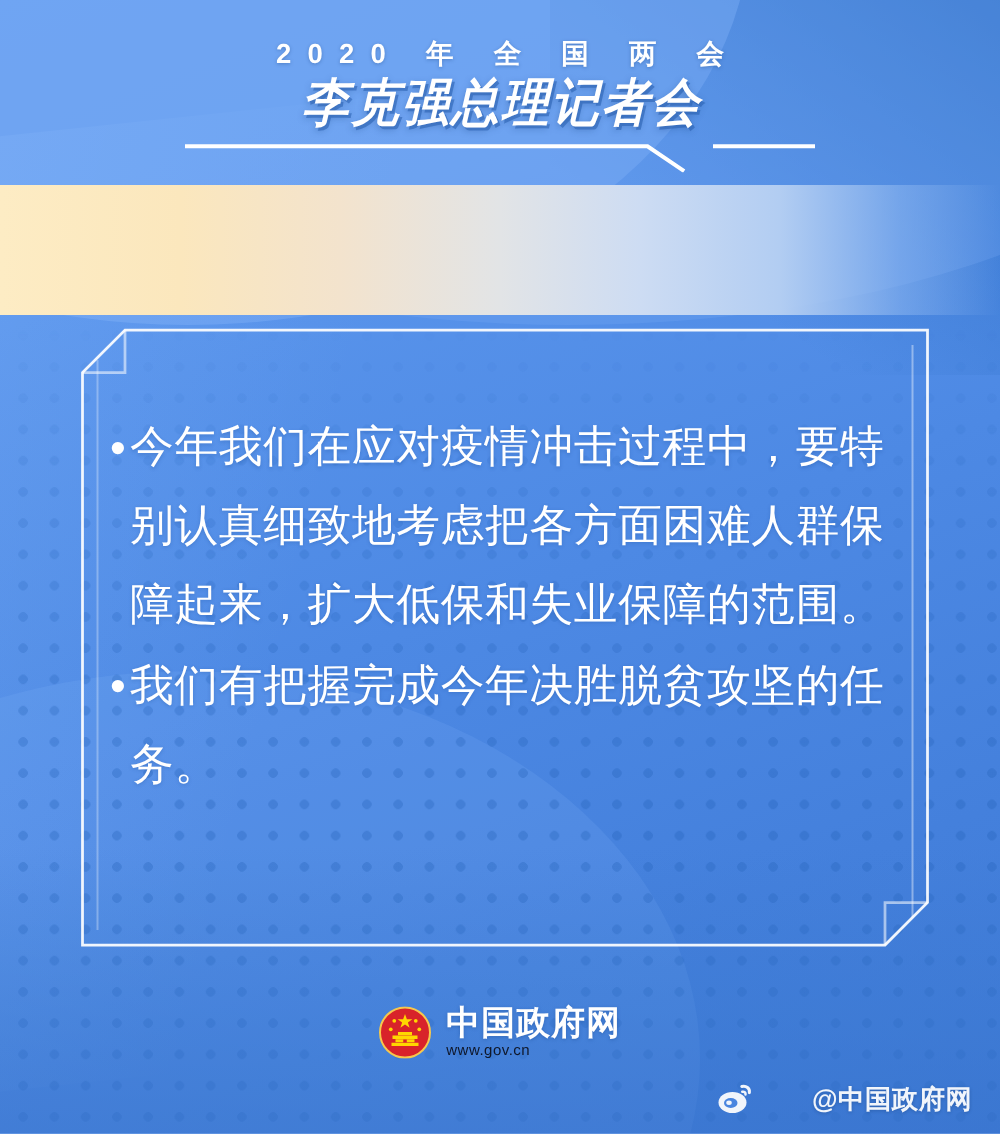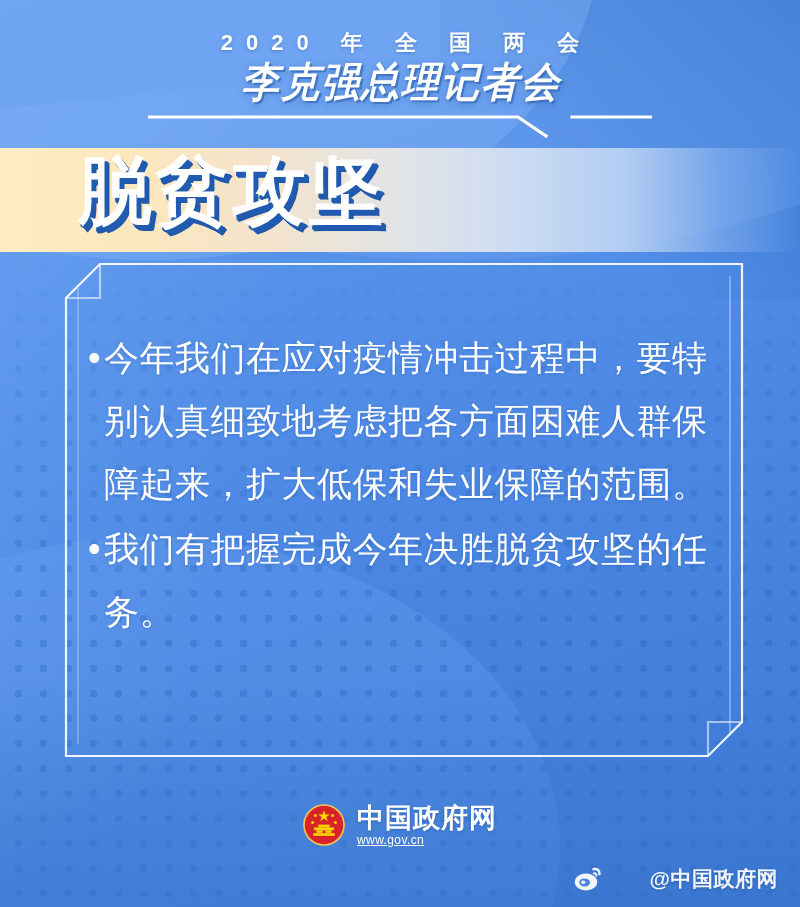--- a/index.html
+++ b/index.html
@@ -168,40 +168,39 @@
   .footer {
     position:absolute;
     left:0; right:0; bottom:52px;
     height:58px;
     display:flex;
     align-items:center;
     justify-content:center;
     gap:56px;
     z-index:9;
   }
-  .brand { display:flex; align-items:flex-start; gap:12px; }
+  .brand { display:flex; align-items:center; gap:12px; }
   .brand-emblem { flex:0 0 auto; width:42px; height:42px; }
   .brand-appicon { flex:0 0 auto; width:40px; height:40px; }
   .brand-text { display:flex; flex-direction:column; justify-content:center; }
   .brand-cn {
     color:#ffffff;
     font-size:27px;
     font-weight:700;
     letter-spacing:1px;
     line-height:1.08;
     text-shadow:0 1px 3px rgba(25,70,140,.4);
   }
   .brand-sub {
-    color:#ffffff;
+    color:#0f172a;
     font-size:13px;
     font-weight:700;
     letter-spacing:.4px;
     line-height:1.3;
     font-family:"Liberation Serif", serif;
-    text-decoration:underline;
   }
   .brand-sub.url { font-family:"Liberation Sans", sans-serif; font-size:12px; font-weight:400; }
 
   
   .watermark {
     position:absolute;
     right:22px; bottom:14px;
     display:flex; align-items:center; gap:7px;
     z-index:10;
     opacity:.93;
@@ -235,21 +234,20 @@
     <div class="masthead">李克强总理记者会</div>
     <div class="rule-wrap">
       <svg viewBox="0 0 504 26" preserveAspectRatio="none" aria-hidden="true">
         <path d="M0 5 L370 5 L398 24" fill="none" stroke="#ffffff" stroke-width="3.2" stroke-linecap="square"></path>
         <path d="M424 5 L504 5" fill="none" stroke="#ffffff" stroke-width="3.2" stroke-linecap="square"></path>
       </svg>
     </div>
   </div>
 
   <div class="banner"></div>
-  <div class="banner-title">脱贫攻坚</div>
 
   <div class="frame">
     <svg viewBox="0 0 676 492" preserveAspectRatio="none" aria-hidden="true">
       <path d="M34 0 L676 0 L676 458 L642 492 L0 492 L0 34 Z" fill="none" stroke="#ffffff" stroke-width="2.2" stroke-opacity=".92"></path>
       <path d="M34 0 L34 34 L0 34" fill="none" stroke="#ffffff" stroke-width="2.2" stroke-opacity=".55"></path>
       <path d="M642 492 L642 458 L676 458" fill="none" stroke="#ffffff" stroke-width="2.2" stroke-opacity=".55"></path>
       <path d="M664 12 L664 470" fill="none" stroke="#ffffff" stroke-width="1.6" stroke-opacity=".40"></path>
       <path d="M12 24 L12 480" fill="none" stroke="#ffffff" stroke-width="1.6" stroke-opacity=".30"></path>
     </svg>
   </div>

